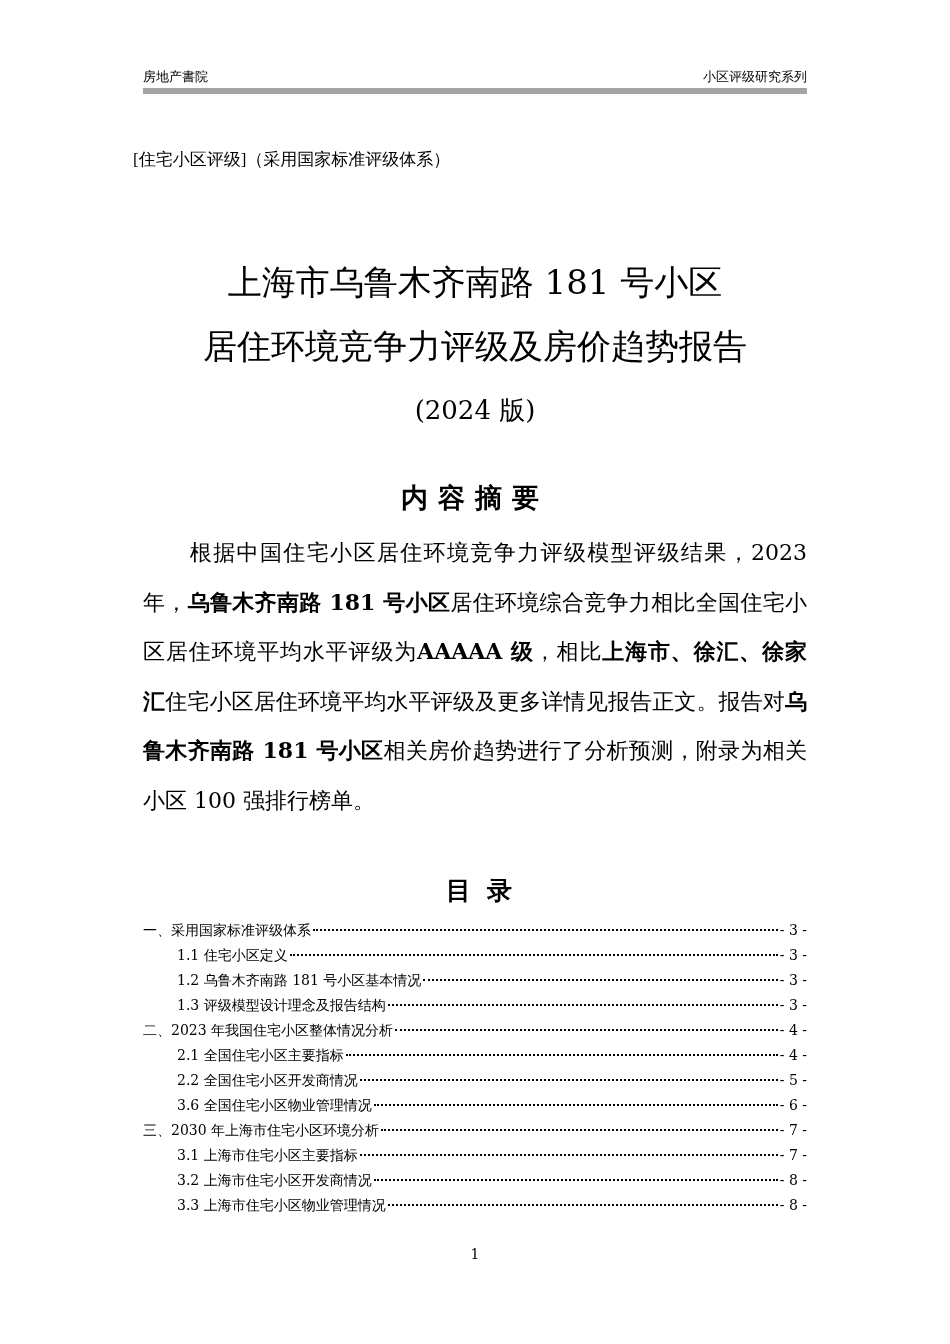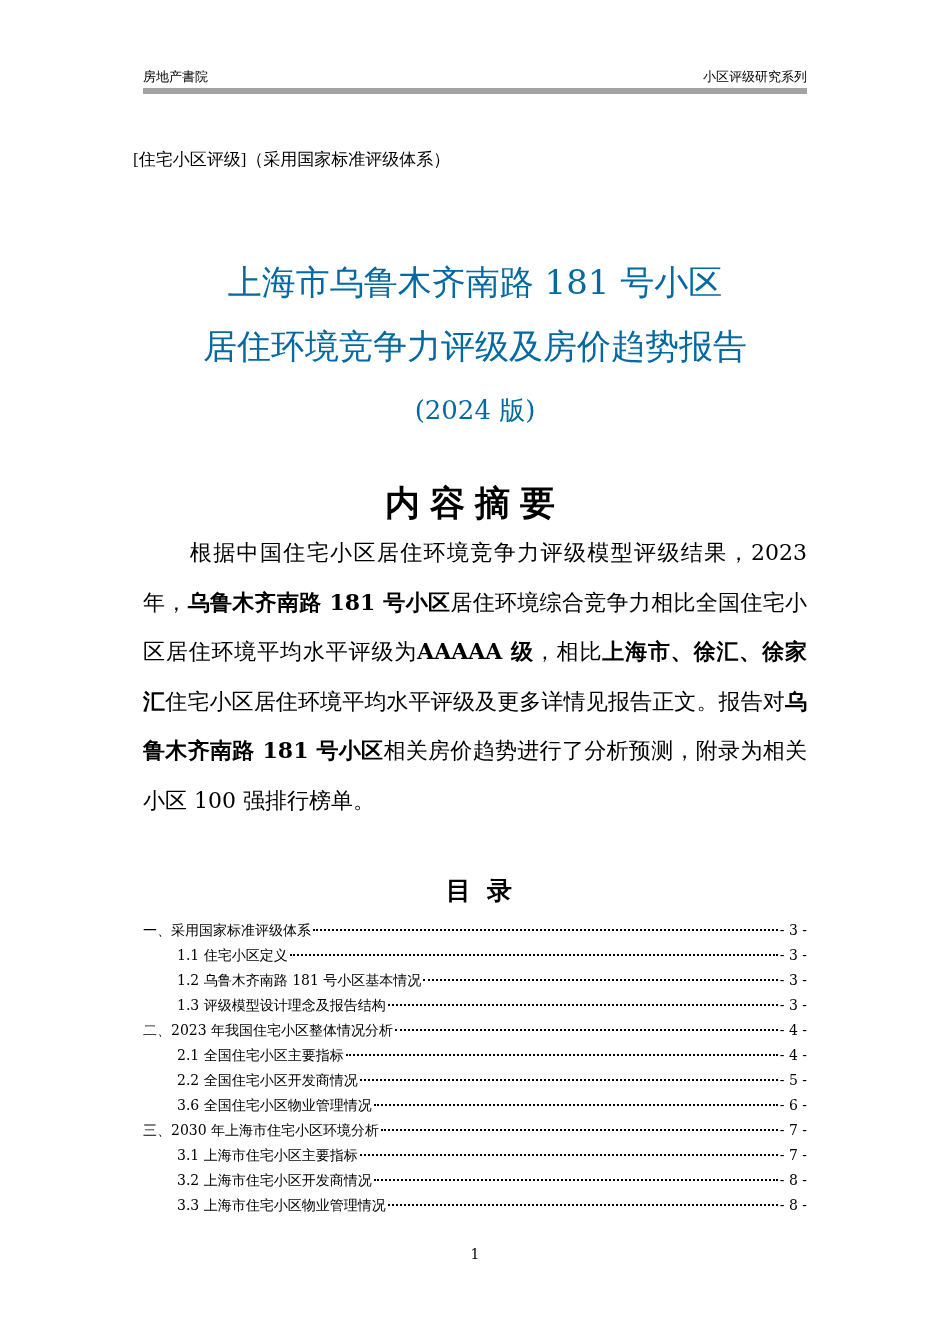--- a/index.html
+++ b/index.html
@@ -3,25 +3,25 @@
   <meta charset="utf-8">
   <style>
     html, body { margin: 0; padding: 0; background: #ffffff; }
     body { width: 950px; height: 1344px; position: relative; overflow: hidden;
            font-family: "DejaVu Serif", "Liberation Serif", serif; color: #000; }
     .page-header { position: absolute; left: 143px; top: 66px; width: 664px; height: 22px;
                    border-bottom: 6px solid #a3a3a3; font-family: "DejaVu Sans", sans-serif; font-size: 13px; }
     .page-header .left { position: absolute; left: 0; top: 2px; }
     .page-header .right { position: absolute; right: 0; top: 2px; }
     .category { position: absolute; left: 133px; top: 140px; font-size: 17px; font-family: Liberation Serif, serif; margin-top: 8px; }
-    .title-block { position: absolute; left: 0; top: 250px; width: 950px; text-align: center; color: #0369a1; }
+    .title-block { position: absolute; left: 0; top: 250px; width: 950px; text-align: center; color: #000000; }
     .title-line { font-size: 34px; line-height: 64px; font-family: "DejaVu Serif", serif; }
     .edition { font-size: 26px; line-height: 64px; margin-top: 0; }
     .abstract-heading { position: absolute; left: 0; top: 480px; width: 950px; text-align: center;
-                        font-family: "DejaVu Sans", sans-serif; font-weight: bold; font-size: 35px; letter-spacing: 10px; }
+                        font-family: "DejaVu Sans", sans-serif; font-weight: bold; font-size: 27px; letter-spacing: 10px; }
     .abstract { position: absolute; left: 143px; top: 528px; width: 664px; font-size: 22px; line-height: 49.5px;
                 text-align: justify; }
     .abstract .b { font-weight: bold; }
     .toc-heading { position: absolute; left: 0; top: 874px; width: 950px; text-align: center;
                    font-family: "DejaVu Sans", sans-serif; font-weight: bold; font-size: 25px; letter-spacing: 16px; padding-left: 12px; }
     .toc { position: absolute; left: 143px; top: 918px; width: 664px; font-size: 14px; }
     .toc-row { display: flex; align-items: baseline; height: 25px; line-height: 25px; }
     .toc-row.sub { padding-left: 34px; }
     .toc-row .label { white-space: nowrap; }
     .toc-row .dots { flex: 1; border-bottom: 2px dotted #000; margin: 0 2px; transform: translateY(-4px); height: 0; }

